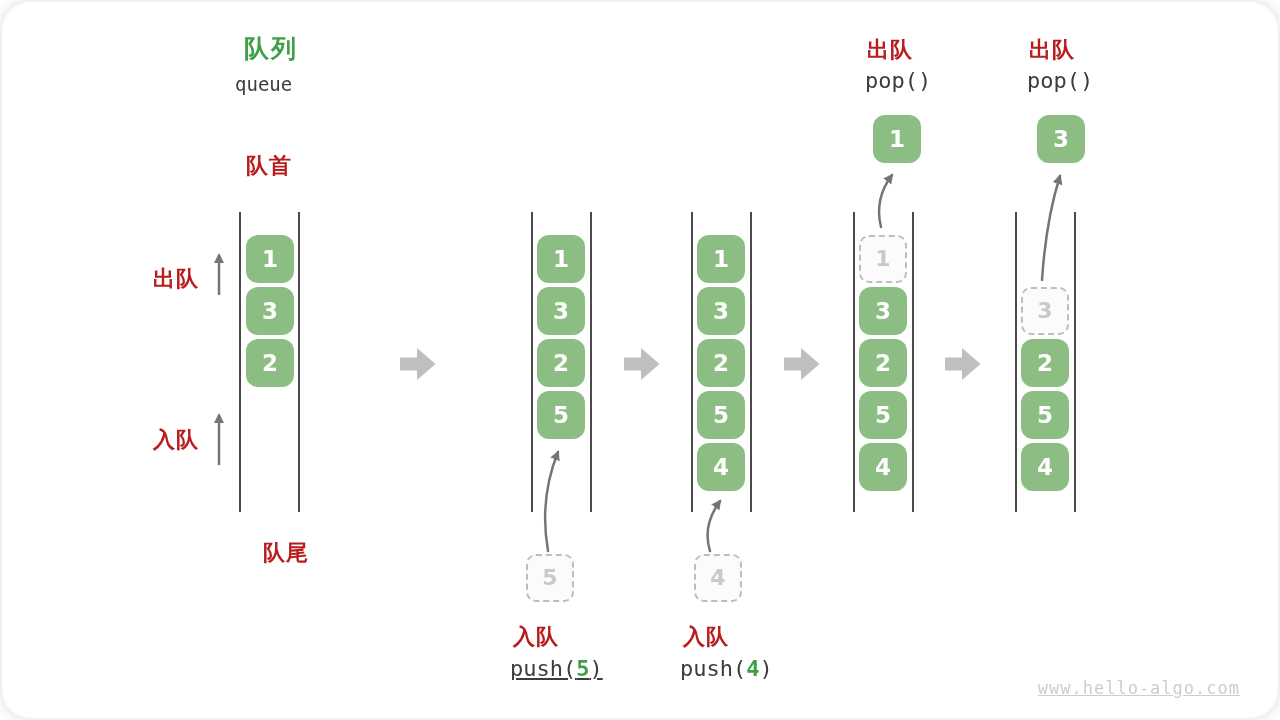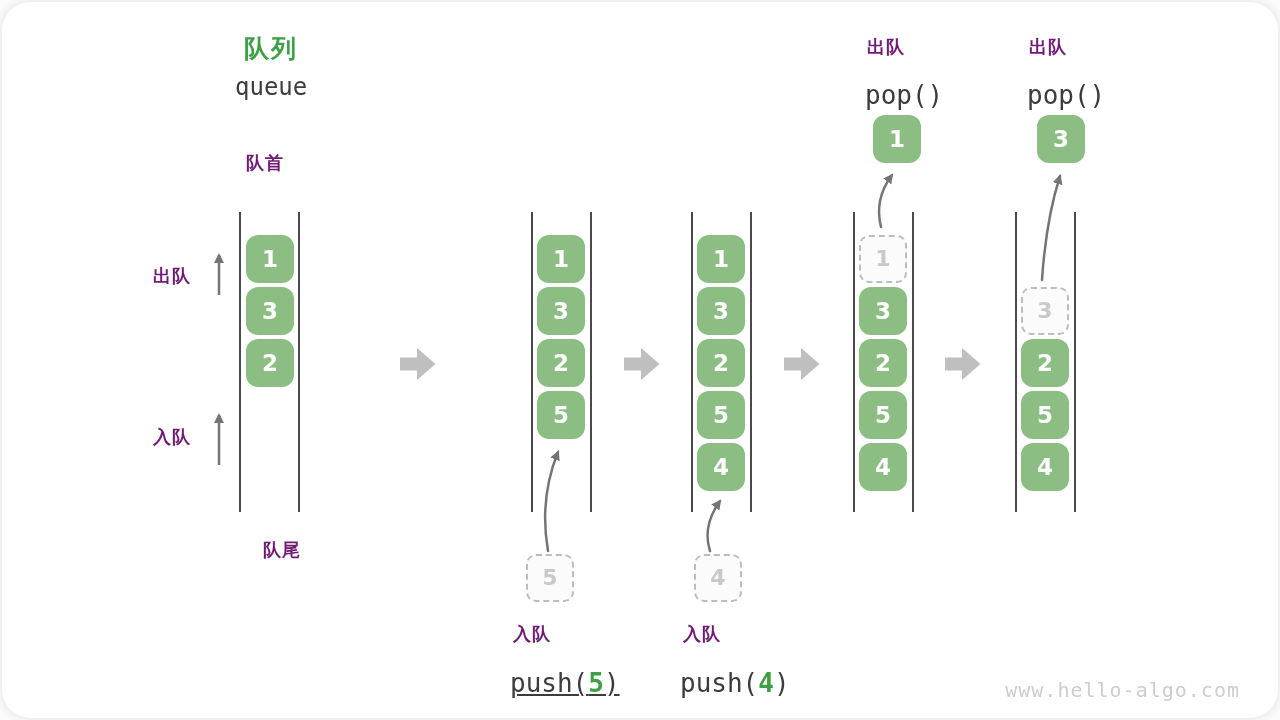--- a/index.html
+++ b/index.html
@@ -3,45 +3,45 @@
 <meta charset="utf-8">
 <style>
   html,body{margin:0;padding:0;width:1280px;height:720px;background:#ffffff;overflow:hidden;}
   .card{
     position:absolute;left:2px;top:2px;width:1276px;height:716px;
     background:#ffffff;border-radius:28px;
     box-shadow:0 0 16px rgba(0,0,0,0.14);
     font-family:"Liberation Sans","DejaVu Sans",sans-serif;
   }
   .abs{position:absolute;}
-  .zh{font-weight:bold;color:#701a75;font-size:18px;letter-spacing:1px;}
-  .code{font-family:"DejaVu Sans Mono","Liberation Mono",monospace;color:#3C3C3C;font-size:26px;white-space:pre;margin-top:12px;}
+  .zh{font-weight:bold;color:#b91c1c;font-size:22px;letter-spacing:1px;}
+  .code{font-family:"DejaVu Sans Mono","Liberation Mono",monospace;color:#3C3C3C;font-size:22px;white-space:pre;}
   .title-zh{font-size:25px;font-weight:bold;color:#3EA046;letter-spacing:2px;font-family:Liberation Serif, serif;}
-  .title-en{font-family:"DejaVu Sans Mono","Liberation Mono",monospace;font-size:24px;color:#3C3C3C;}
+  .title-en{font-family:"DejaVu Sans Mono","Liberation Mono",monospace;font-size:19px;color:#3C3C3C;}
   .channel{
     position:absolute;top:210px;height:300px;width:57px;
     border-left:2px solid #4A4A4A;border-right:2px solid #4A4A4A;
   }
   .qbox{
     position:absolute;width:48px;height:48px;border-radius:12px;
     background:#8CBE84;color:#ffffff;font-weight:bold;font-size:23px;
     line-height:48px;text-align:center;
     font-family:"DejaVu Sans","Liberation Sans",sans-serif;
   }
   .ghost{
     position:absolute;width:44px;height:44px;border-radius:10px;
     border:2px dashed #BDBDBD;background:#FBFBFB;
     color:#C9C9C9;font-weight:bold;font-size:22px;
     line-height:44px;text-align:center;
     font-family:"DejaVu Sans","Liberation Sans",sans-serif;
   }
   .green-arg{color:#3EA046;font-weight:bold;}
   .watermark{
     font-family:"DejaVu Sans Mono","Liberation Mono",monospace;
-    font-size:20px;color:#CDCDCD;letter-spacing:1px;
+    font-size:17px;color:#CDCDCD;letter-spacing:1px;text-decoration:underline;
   }
   svg.overlay{position:absolute;left:0;top:0;pointer-events:none;}
 </style>
 </head>
 <body>
 
 <div class="card">
 
   <div class="abs title-zh" style="left:242px;top:30px;">队列</div>
   <div class="abs title-en" style="left:233px;top:71px;">queue</div>

